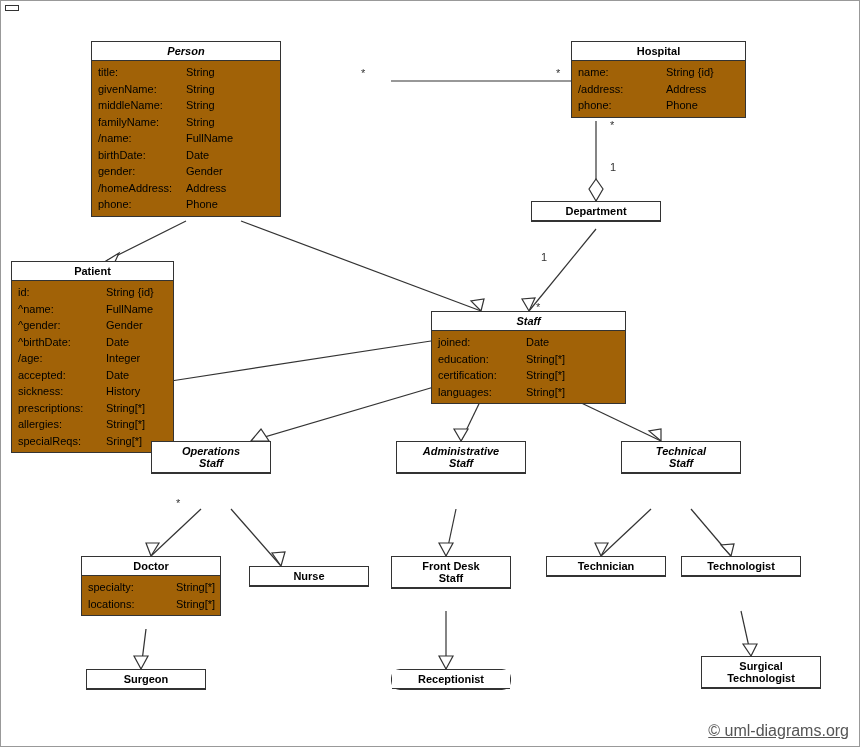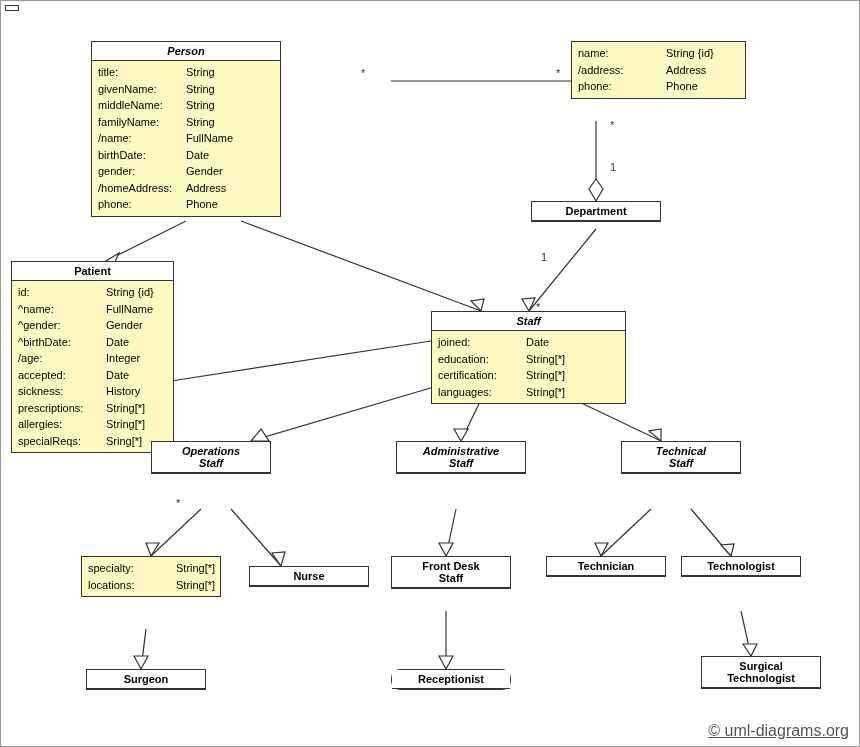--- a/index.html
+++ b/index.html
@@ -23,21 +23,21 @@
       top: 4px;
       left: 4px;
       border: 1px solid #333;
       padding: 2px 6px;
       font-size: 11px;
       background: #fff;
     }
     .uml-class {
       position: absolute;
       border: 1px solid #333;
-      background: #fef9c3;
+      background: #a16207;
       min-width: 120px;
     }
     .uml-class .class-header {
       text-align: center;
       border-bottom: 1px solid #333;
       padding: 3px 6px;
       font-weight: bold;
       background: #fff;
     }
     .uml-class .class-header.italic {
@@ -172,20 +172,21 @@
           <span class="attr-name">/homeAddress:</span>
           <span class="attr-type">Address</span>
         </div>
         <div class="attr-row">
           <span class="attr-name">phone:</span>
           <span class="attr-type">Phone</span>
         </div>
       </div>
     </div>
     <div class="uml-class" style="left: 570px; top: 40px; width: 175px;">
+      <div class="class-header">Hospital</div>
       <div class="class-body">
         <div class="attr-row">
           <span class="attr-name">name:</span>
           <span class="attr-type">String {id}</span>
         </div>
         <div class="attr-row">
           <span class="attr-name">/address:</span>
           <span class="attr-type">Address</span>
         </div>
         <div class="attr-row">
@@ -266,20 +267,21 @@
     <div class="uml-class" style="left: 150px; top: 440px; width: 120px;">
       <div class="class-header italic">Operations<br>Staff</div>
     </div>
     <div class="uml-class" style="left: 395px; top: 440px; width: 130px;">
       <div class="class-header italic">Administrative<br>Staff</div>
     </div>
     <div class="uml-class" style="left: 620px; top: 440px; width: 120px;">
       <div class="class-header italic">Technical<br>Staff</div>
     </div>
     <div class="uml-class" style="left: 80px; top: 555px; width: 140px;">
+      <div class="class-header">Doctor</div>
       <div class="class-body">
         <div class="attr-row">
           <span class="attr-name">specialty:</span>
           <span class="attr-type">String[*]</span>
         </div>
         <div class="attr-row">
           <span class="attr-name">locations:</span>
           <span class="attr-type">String[*]</span>
         </div>
       </div>

